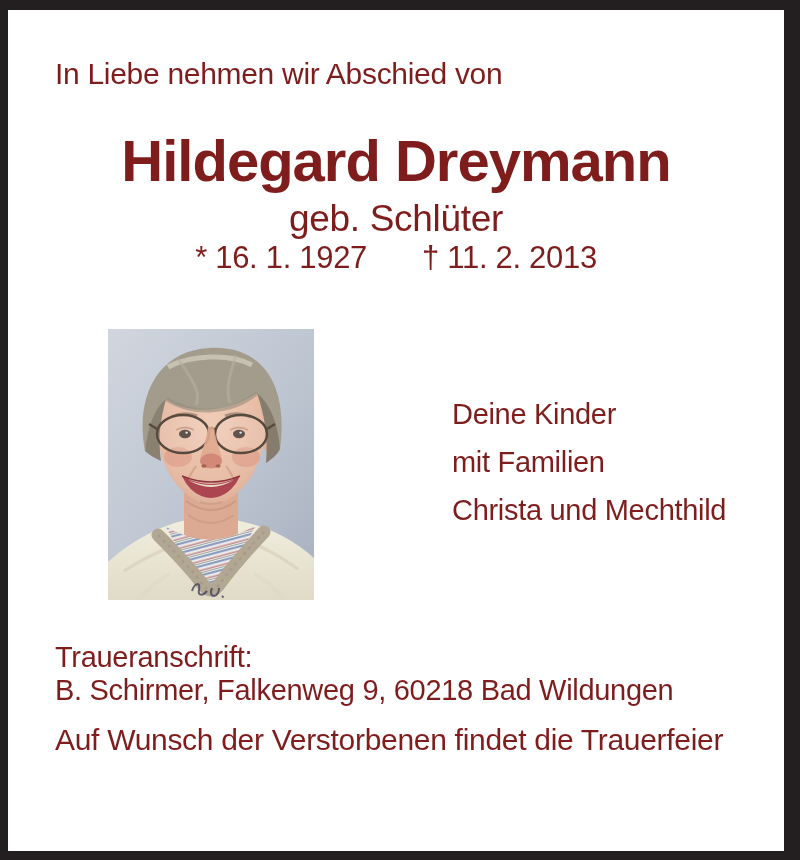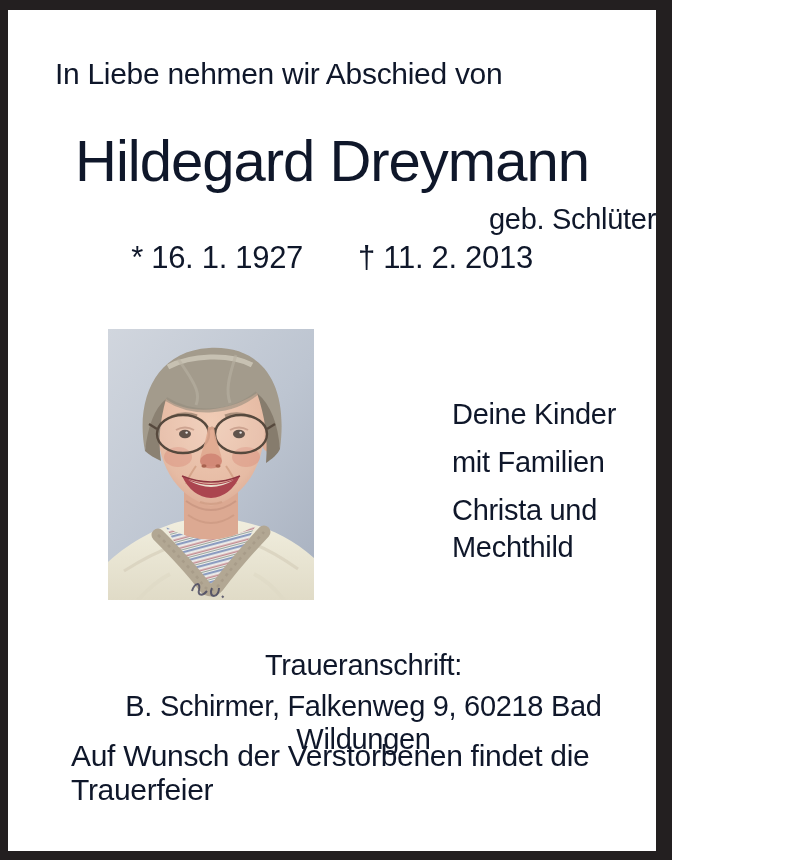--- a/index.html
+++ b/index.html
@@ -1,48 +1,48 @@
 <!DOCTYPE html>
 <html><head>
 <meta charset="utf-8">
 <style>
   html,body{margin:0;padding:0;background:#ffffff;}
   .page{
     position:relative;
-    width:672px;height:860px;
+    width:800px;height:860px;
     background:#ffffff;
     overflow:hidden;
     font-family:"Liberation Sans", sans-serif;
-    color:#0f172a;
+    color:#7f1d1d;
   }
   
   .frame{
     position:absolute;inset:0;
     border-style:solid;
     border-color:#231f20;
     border-width:10px 16px 9px 8px;
     box-sizing:border-box;
     pointer-events:none;
   }
   .txt{position:absolute;margin:0;letter-spacing:-0.3px;}
   .intro{
     left:55px;top:57px;
     font-size:30px;line-height:34px;
   }
   .name{
     left:8px;right:16px;top:130px;
     text-align:center;
     font-size:58px;line-height:62px;
-    font-weight:400;
+    font-weight:700;
     letter-spacing:-1px;
   }
   .maiden{
     left:8px;right:16px;top:203px;
-    text-align:right;
-    font-size:29px;line-height:32px;
+    text-align:center;
+    font-size:37px;line-height:32px;
   }
   .dates{
     position:absolute;
     left:8px;right:16px;top:241px;
     display:flex;justify-content:center;gap:55px;
     font-size:31px;line-height:34px;letter-spacing:-0.3px;
   }
   .photo{
     position:absolute;
     left:108px;top:329px;
@@ -54,27 +54,27 @@
     position:absolute;
     left:441px;top:385px;
     font-size:29px;line-height:37px;letter-spacing:-0.3px;
   }
   .mourners p{margin:11px;}
   .address{
     position:absolute;
     left:55px;top:641px;
     font-size:29px;line-height:33px;letter-spacing:-0.3px;
   }
-  .address p{margin:8px;text-align:center;}
+  .address p{margin:0;}
   .closing{
     position:absolute;
     left:55px;top:723px;
     font-size:30px;line-height:34px;letter-spacing:-0.3px;
   }
-  .closing p{margin:16px;}
+  .closing p{margin:0;}
 </style>
 </head>
 <body>
 
 <div class="page">
 
   <p class="txt intro">In Liebe nehmen wir Abschied von</p>
 
   <h1 class="txt name">Hildegard Dreymann</h1>
 

